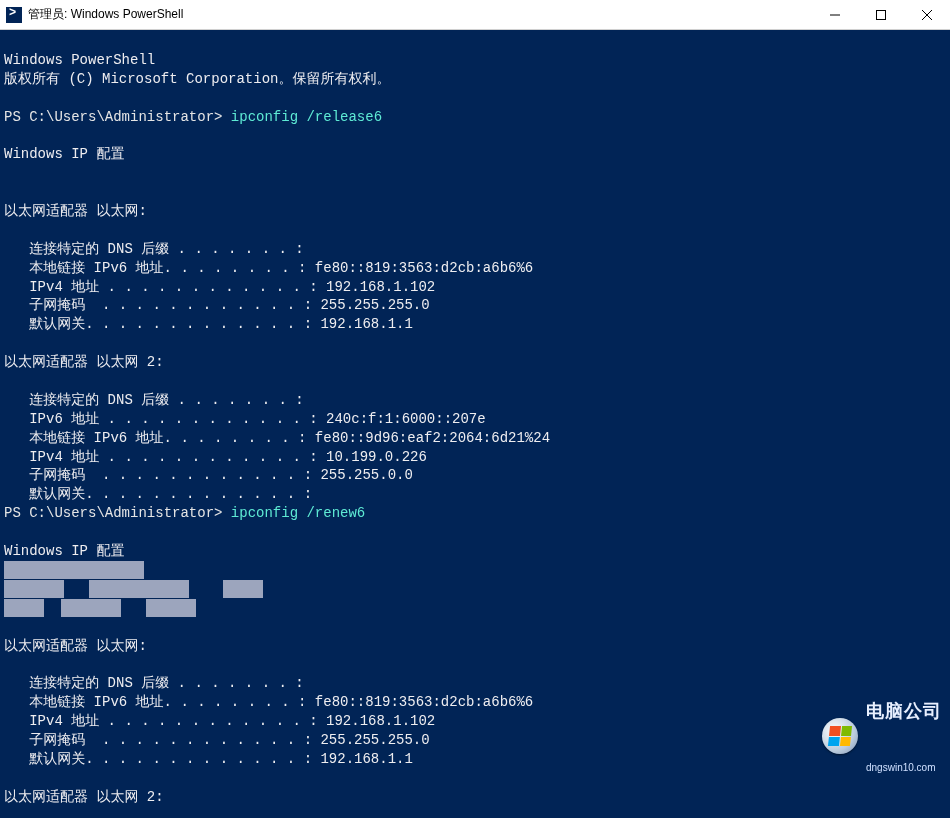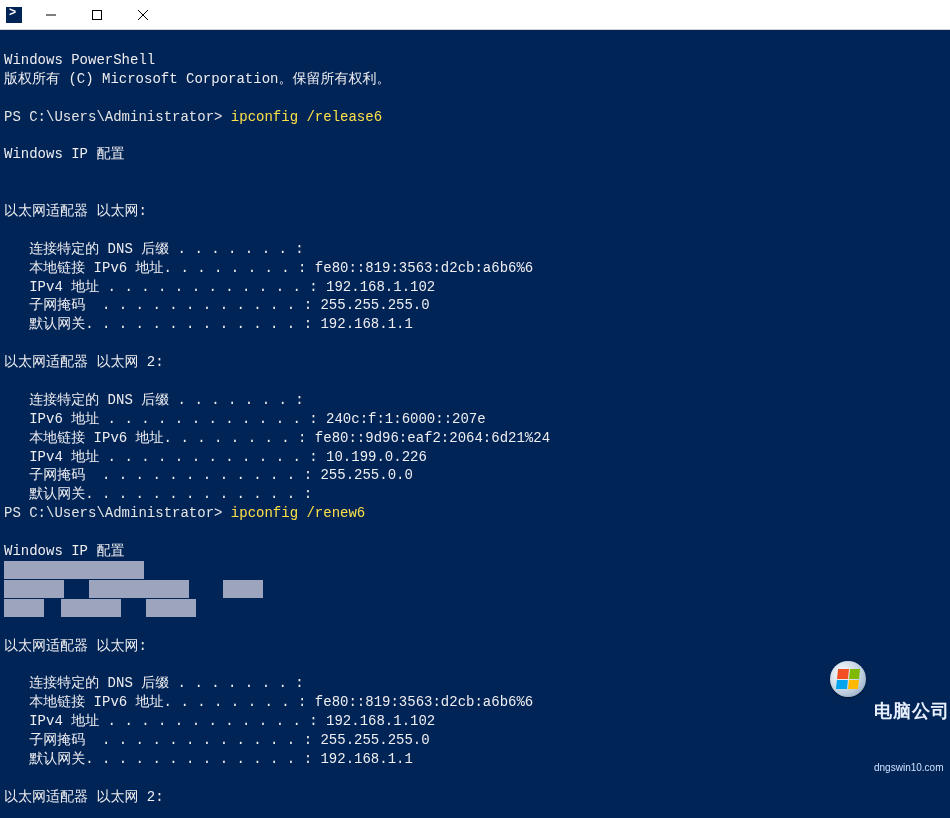--- a/index.html
+++ b/index.html
@@ -61,36 +61,36 @@
     background: #012456;
     color: #eeedf0;
     padding: 2px 4px;
     height: calc(100% - 30px);
     line-height: 1.35;
     white-space: pre;
     overflow: hidden;
     position: relative;
   }
   .prompt { color: #e5e5e5; }
-  .cmd { color: #fde047; text-align: center; }
+  .cmd { color: #5eead4; text-align: center; }
   .redacted {
     position: relative;
   }
   .redacted-block {
     display: inline-block;
     background: #9ca5bd;
     height: 18px;
     vertical-align: middle;
   }
   .watermark {
     position: absolute;
-    right: 0;
+    right: 8px;
     bottom: 6px;
     display: flex;
-    align-items: flex-start;
+    align-items: center;
     gap: 8px;
     font-family: "Microsoft YaHei", sans-serif;
   }
   .wm-logo {
     width: 36px;
     height: 36px;
     border-radius: 50%;
     background: radial-gradient(circle at 35% 35%, #fff 0%, #bcd 60%, #7a8fb0 100%);
     display: flex;
     align-items: center;
@@ -112,20 +112,21 @@
   .wm-flag div:nth-child(4){ background:#ffb900; }
   .wm-text { text-align: left; }
   .wm-text .t1 { color: #e8f0ff; font-size: 18px; font-weight: bold; letter-spacing: 1px; }
   .wm-text .t2 { color: #cfe0ff; font-size: 10px; }
 </style>
 </head>
 <body>
 
 <div class="titlebar">
   <span class="titlebar-icon"></span>
+  <span class="titlebar-text">管理员: Windows PowerShell</span>
   <div class="win-controls">
     <div class="win-btn">
       <svg width="10" height="10" viewBox="0 0 10 10">
           <line x1="0" y1="5" x2="10" y2="5" stroke="#000" stroke-width="1"></line>
         </svg>
     </div>
     <div class="win-btn">
       <svg width="10" height="10" viewBox="0 0 10 10">
           <rect x="0.5" y="0.5" width="9" height="9" fill="none" stroke="#000" stroke-width="1"></rect>
         </svg>

